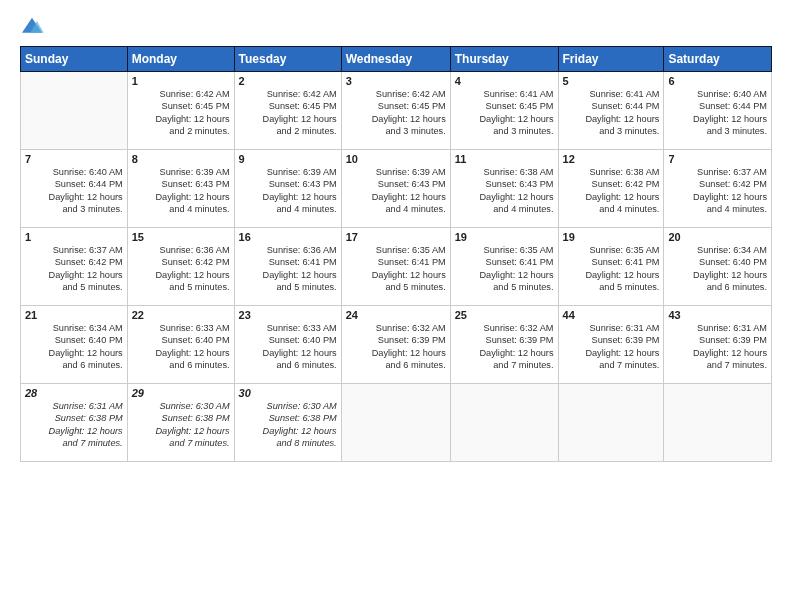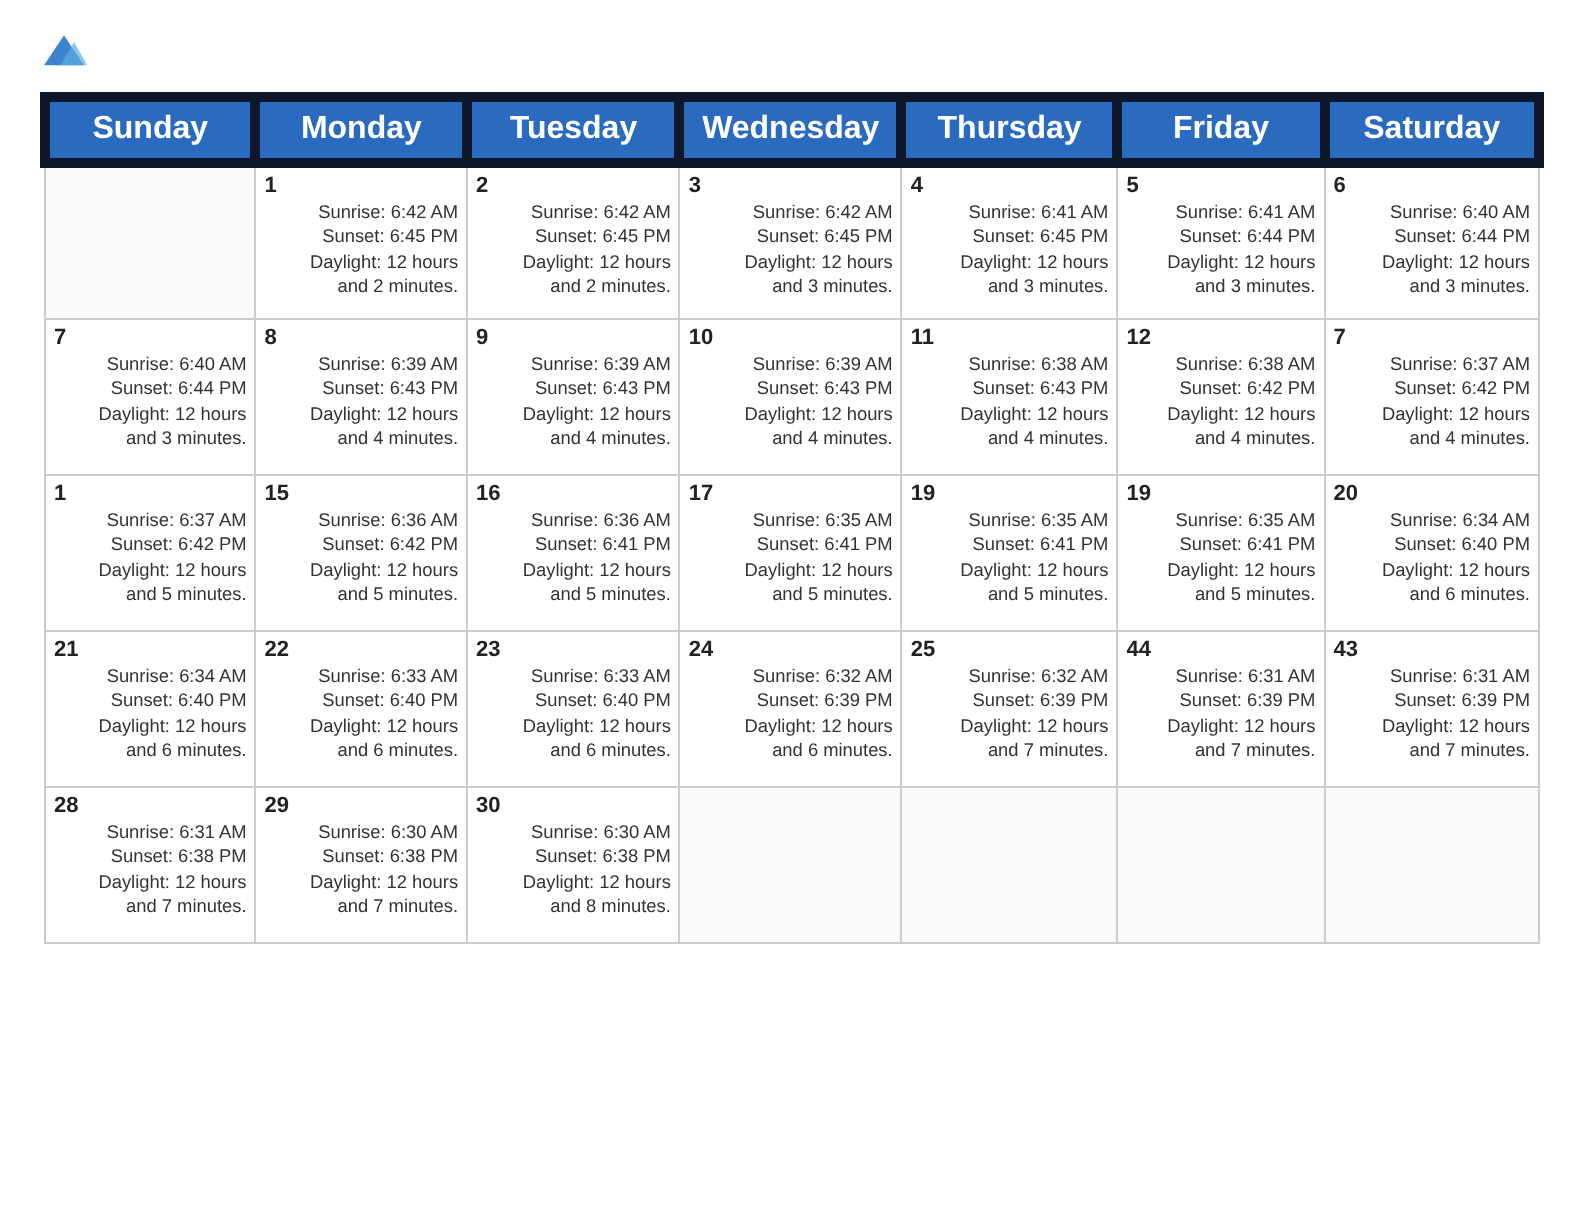--- a/index.html
+++ b/index.html
@@ -53,24 +53,24 @@
     }
     .calendar {
       width: 100%;
       border-collapse: collapse;
       font-size: 10px;
     }
     .calendar thead tr th {
       background-color: #2a6bbf;
       color: #fff;
       padding: 5px 4px;
-      font-size: 16px;
-      font-weight: bold;
-      text-align: center;
-      border: 5px solid #0f172a;
+      font-size: 12px;
+      font-weight: bold;
+      text-align: left;
+      border: 1px solid #0f172a;
     }
     .calendar tbody tr td {
       border: 1px solid #ccc;
       vertical-align: top;
       padding: 3px 4px;
       width: 113px;
       min-height: 72px;
       height: 78px;
     }
     .calendar tbody tr td.empty {
@@ -84,20 +84,21 @@
       margin-bottom: 1px;
     }
     .day-info {
       font-size: 9.2px;
       color: #333;
       line-height: 1.35;
       text-align: right;
     }
     .last-row td {
       height: 68px;
+      font-style: italic;
     }
   </style>
 </head>
 <body>
 
 <div class="page">
   <div class="header">
     <div class="logo">
       <svg class="logo-icon" viewBox="0 0 28 24" xmlns="http://www.w3.org/2000/svg">
         <polygon points="14,2 26,20 2,20" fill="#1a6fc4" opacity="0.85"></polygon>

